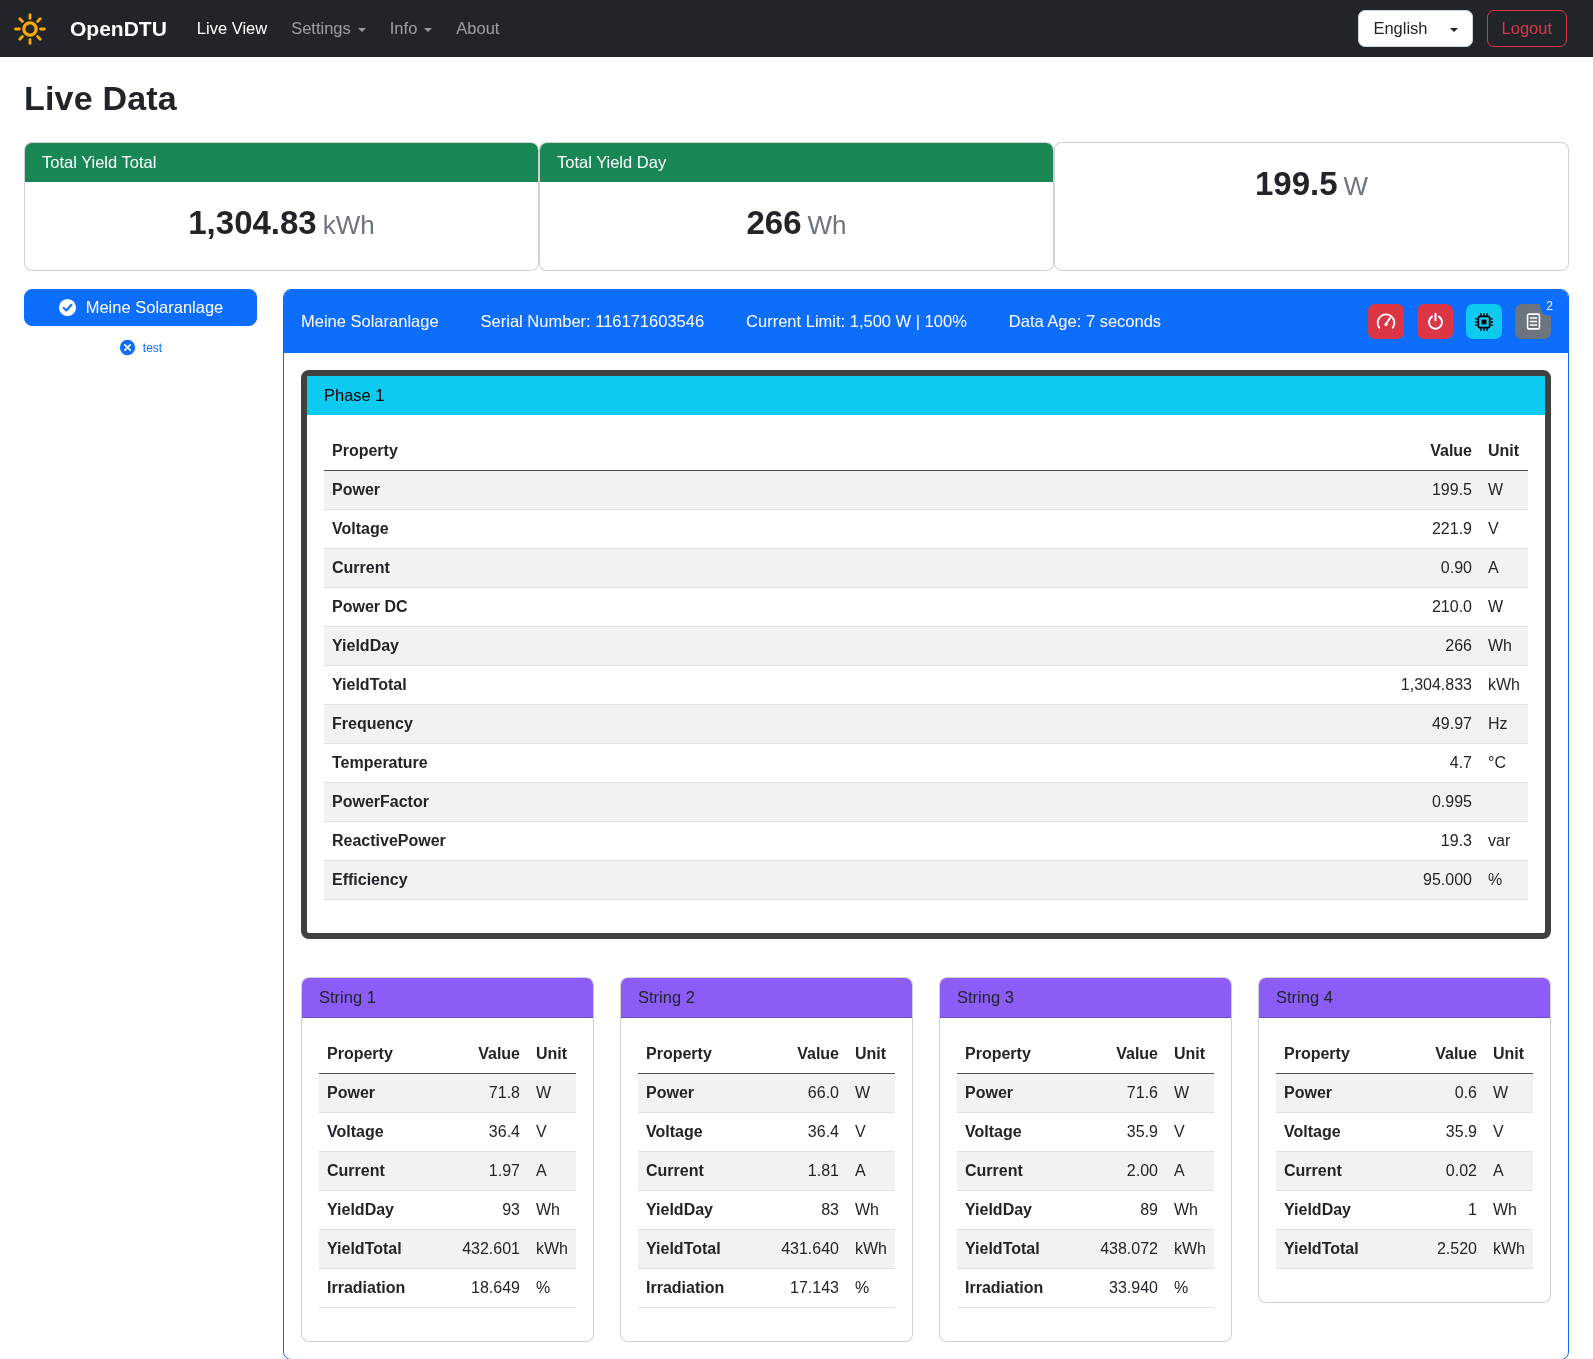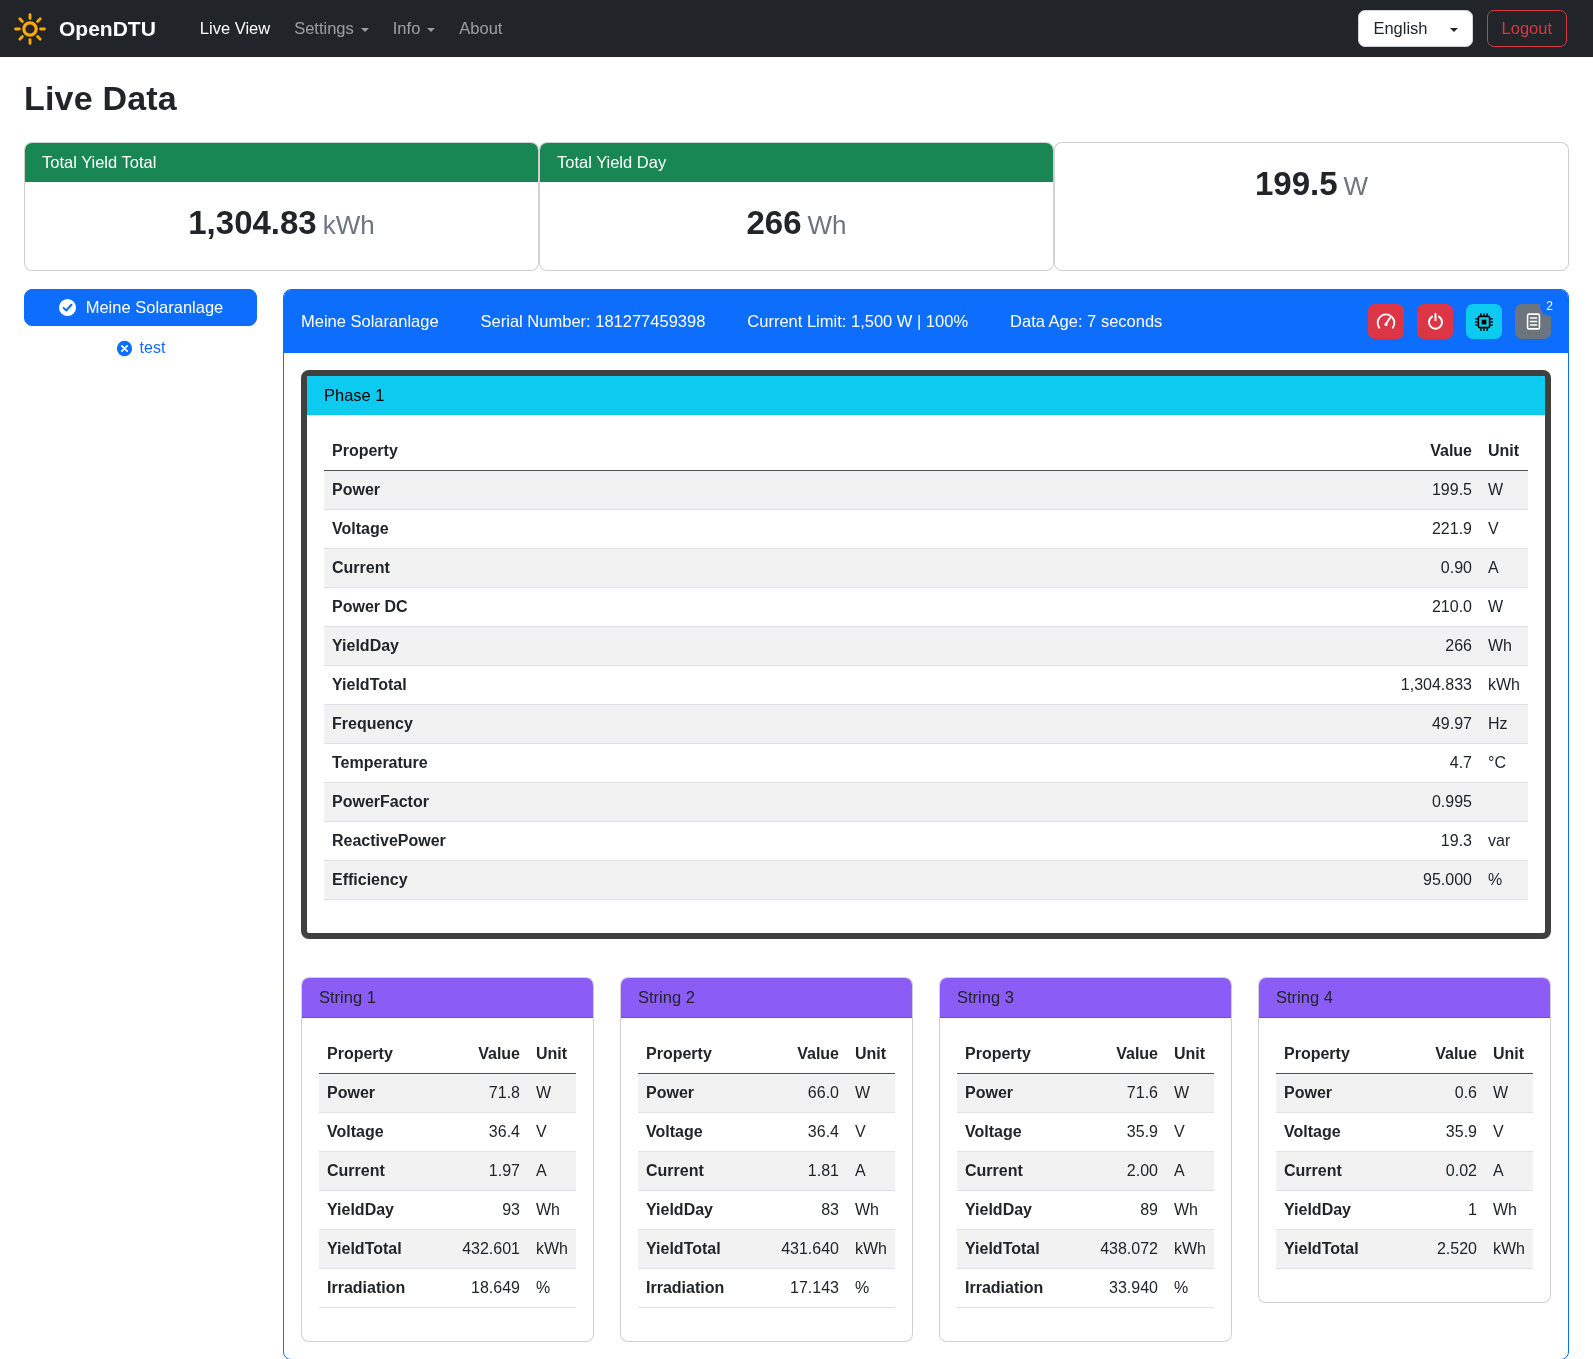--- a/index.html
+++ b/index.html
@@ -14,21 +14,21 @@
   
   .navbar {
     background: #212529;
     height: 57px;
     display: flex;
     align-items: center;
     justify-content: space-between;
     padding: 0 26px 0 14px;
   }
   .nav-left { display: flex; align-items: center; }
-  .brand { display: flex; align-items: center; gap: 13px; color: #fff; font-size: 21px; font-weight: 700; margin-right: 32px; cursor: pointer; }
+  .brand { display: flex; align-items: center; gap: 24px; color: #fff; font-size: 21px; font-weight: 700; margin-right: 18px; cursor: pointer; }
   .nav-link {
     color: rgba(255,255,255,.55);
     text-decoration: none;
     padding: 8px 12px;
     cursor: pointer;
     display: inline-flex;
     align-items: center;
     gap: 7px;
     font-size: 16.5px;
   }
@@ -100,21 +100,21 @@
     cursor: pointer;
   }
   .inverter-alt {
     margin-top: 13px;
     display: flex;
     align-items: center;
     justify-content: center;
     gap: 7px;
     color: #0d6efd;
     cursor: pointer;
-    font-size: 16px;
+    font-size: 12px;
   }
 
   
   .inverter-panel { flex: 1; border: 1px solid #0d6efd; border-radius: 8px; overflow: hidden; background: #fff; }
   .inverter-header {
     background: #0d6efd;
     color: #fff;
     display: flex;
     align-items: center;
     gap: 42px;
@@ -261,21 +261,21 @@
             <path d="M5.5 5.5 L10.5 10.5 M10.5 5.5 L5.5 10.5" stroke="#fff" stroke-width="1.7" stroke-linecap="round"></path>
           </svg>
         </span>
         <span>test</span>
       </div>
     </div>
 
     <div class="inverter-panel">
       <div class="inverter-header">
         <span>Meine Solaranlage</span>
-        <span>Serial Number: 181277459398</span>
+        <span>Serial Number: 116171603546</span>
         <span>Current Limit: 1,500 W | 100%</span>
         <span>Data Age: 7 seconds</span>
         <div class="header-actions">
           <button class="icon-btn danger">
             <span style="display:flex;">
               <svg width="20" height="20" viewBox="0 0 16 16">
                 <path d="M2.6 12.6 A 6.7 6.7 0 1 1 13.4 12.6" fill="none" stroke="#fff" stroke-width="1.5" stroke-linecap="round"></path>
                 <line x1="8" y1="9.6" x2="11.2" y2="4.7" stroke="#fff" stroke-width="1.5" stroke-linecap="round"></line>
                 <circle cx="8" cy="9.9" r="1.3" fill="#fff"></circle>
               </svg>

